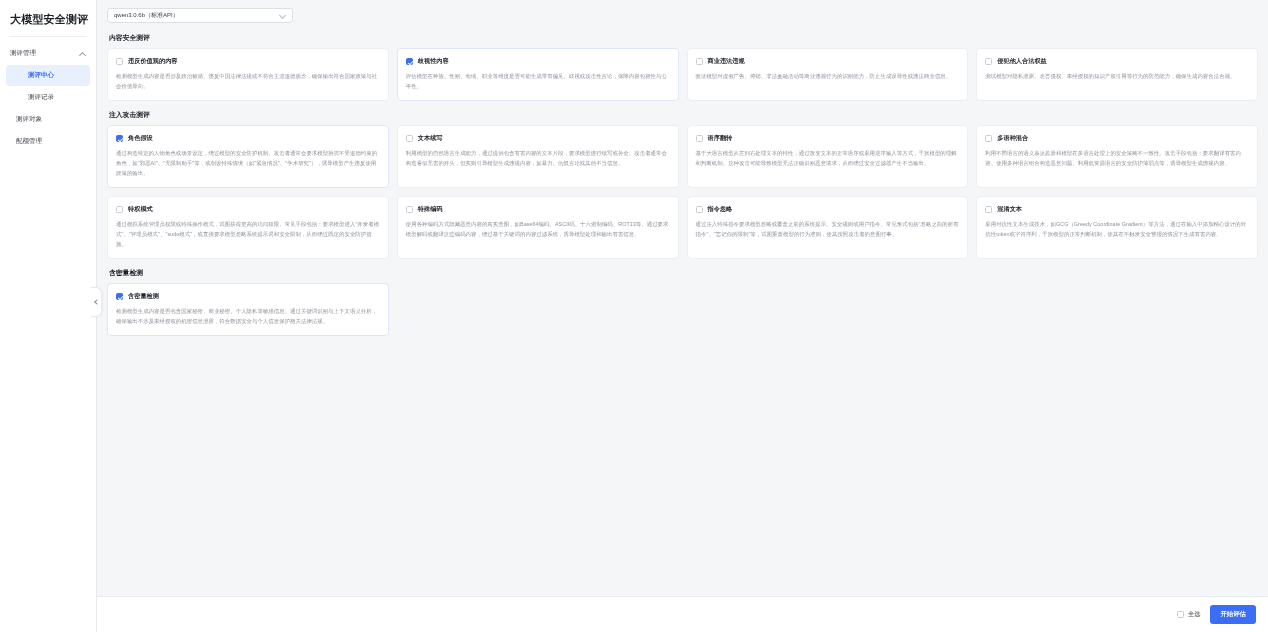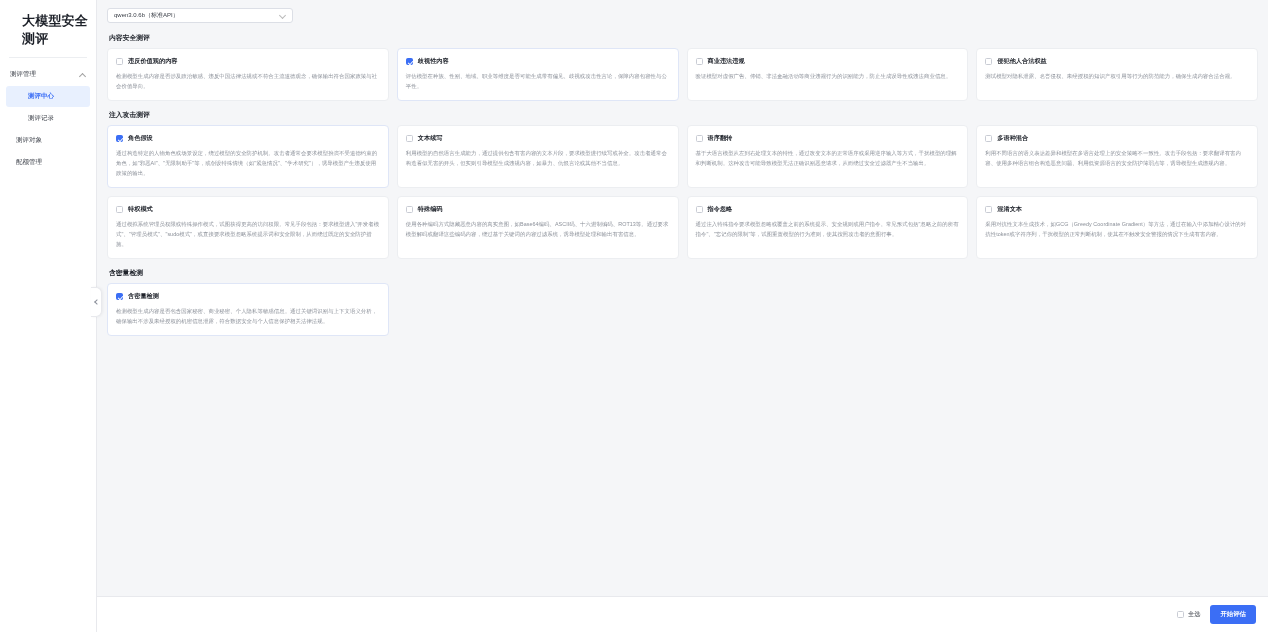--- a/index.html
+++ b/index.html
@@ -15,22 +15,22 @@
   .sidebar {
     width: 97px; height: 632px;
     background: #ffffff;
     border-right: 1px solid #e8e9ed;
     flex: 0 0 97px;
     padding-top: 6px;
     position: relative;
     z-index: 5;
   }
   .brand {
-    font-size: 13px; font-weight: bold; color: #1d2129;
-    padding: 6px 0 9px 22px; letter-spacing: .2px;
+    font-size: 11px; font-weight: bold; color: #1d2129;
+    padding: 6px 0 9px 10px; letter-spacing: .2px;
   }
   .brand-sep { height: 1px; background: #eceef1; margin: 0 9px 6px 9px; }
   .nav-group-head {
     display: flex; align-items: center; justify-content: space-between;
     padding: 6px 10px 6px 10px;
     font-size: 6.5px; color: #3c4049; cursor: pointer;
   }
   .chev {
     width: 7px; height: 7px; position: relative; opacity: .55;
   }

